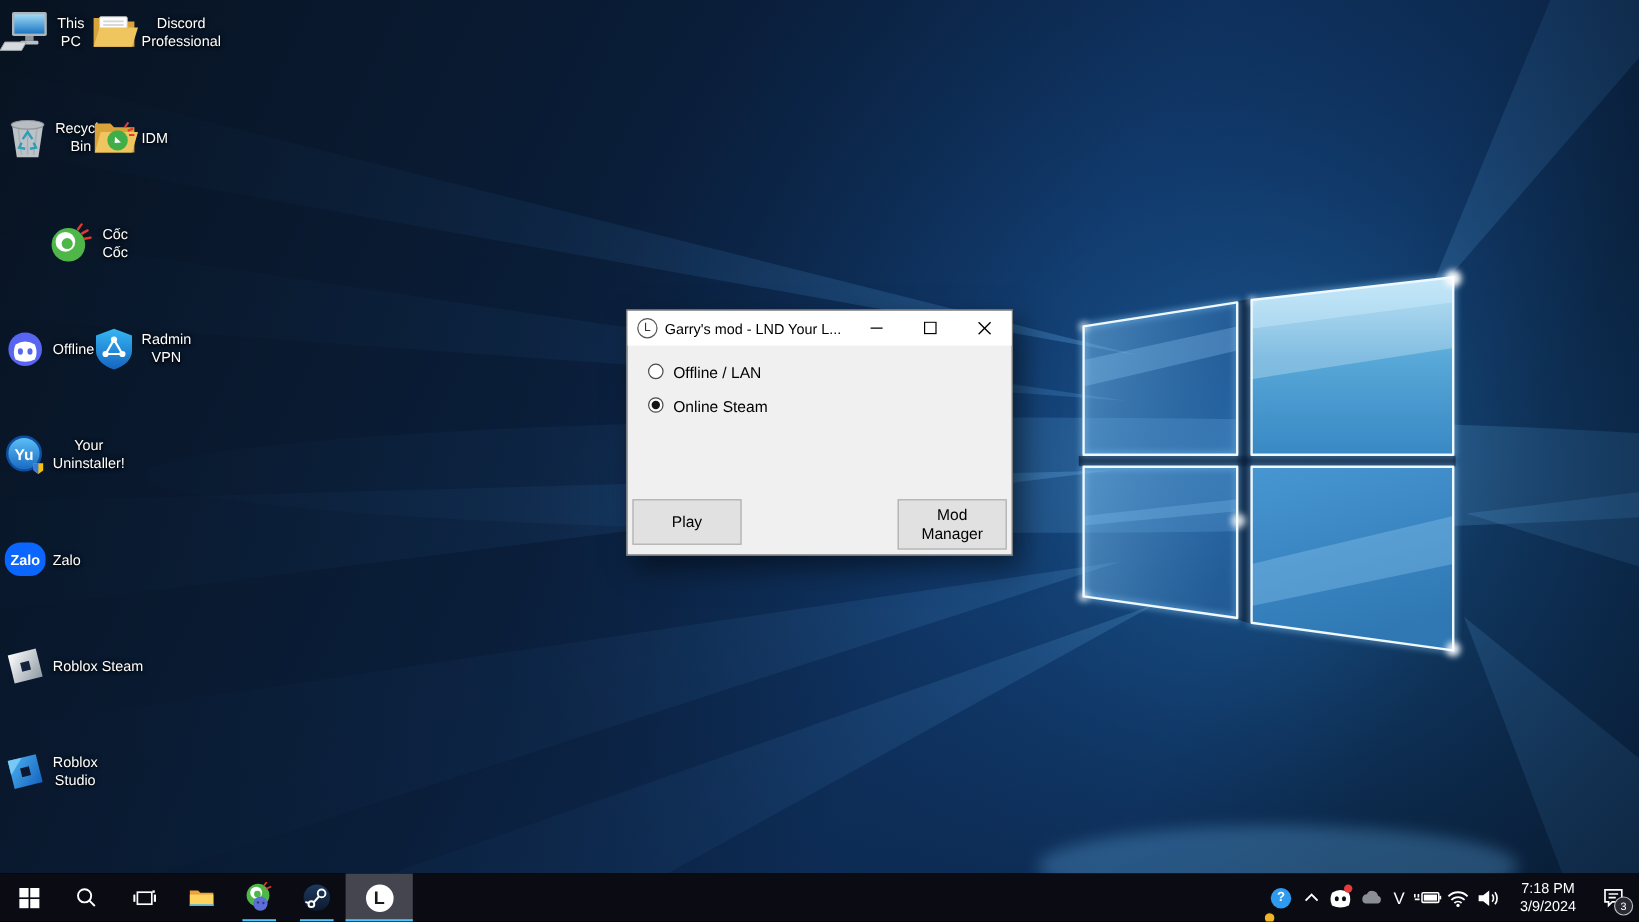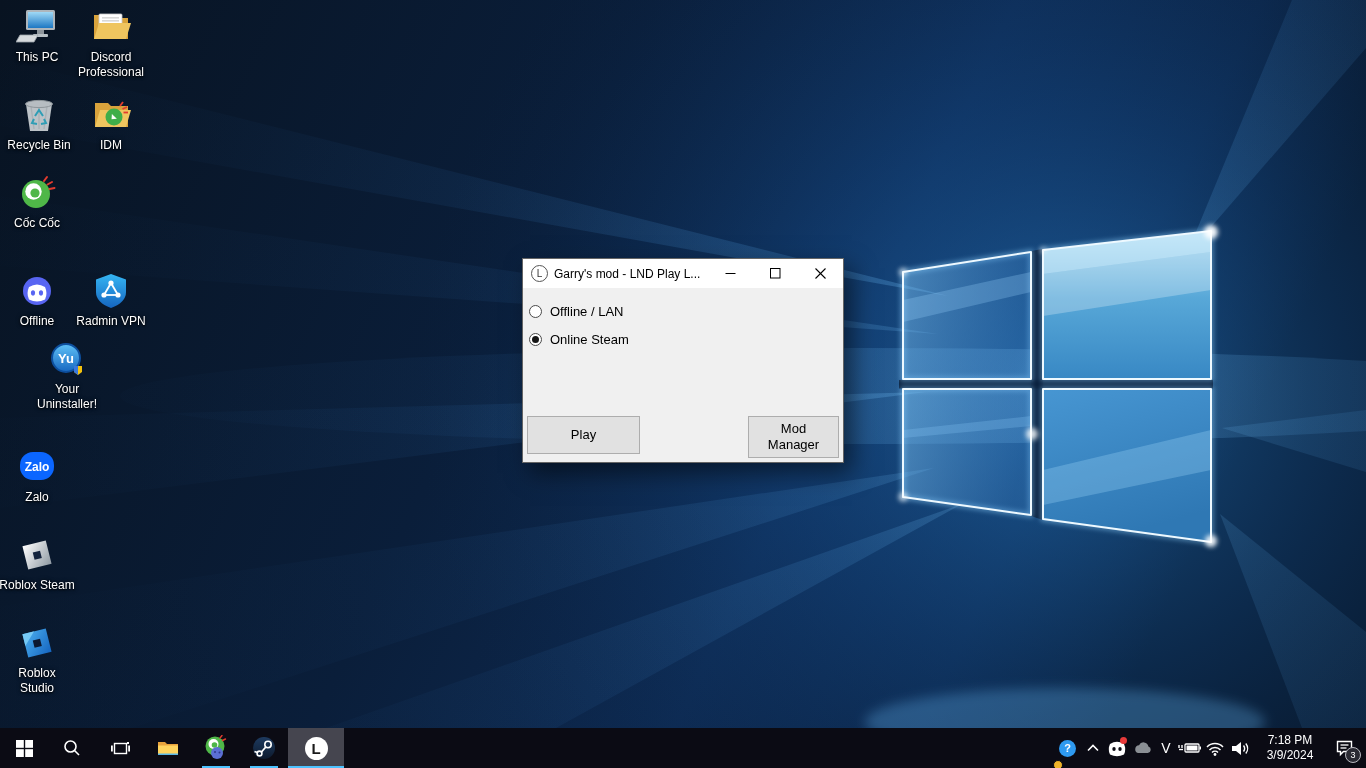--- a/index.html
+++ b/index.html
@@ -4,51 +4,51 @@
 <style>
   html,body{margin:0;padding:0;}
   body{width:1366px;height:768px;overflow:hidden;position:relative;
        font-family:"Liberation Sans",sans-serif;background:#000;}
 
   
   .desktop{position:absolute;left:0;top:0;width:1366px;height:728px;overflow:hidden;}
   .wallpaper{position:absolute;left:0;top:0;width:100%;height:100%;display:block;}
 
   
-  .dicon{position:absolute;width:74px;display:flex;flex-direction:column;align-items:center;gap:2px;cursor:default;}
+  .dicon{position:absolute;width:74px;display:flex;align-items:center;gap:2px;cursor:default;}
   .dicon .glyph{width:42px;height:42px;display:flex;align-items:center;justify-content:center;}
   .dicon .lbl{font-size:12px;color:#fff;text-align:center;line-height:15px;max-width:76px;
               text-shadow:0 1px 2px rgba(0,0,0,.95),0 0 4px rgba(0,0,0,.75);}
   .dicon .lbl.nowrap{white-space:nowrap;max-width:none;}
   .di0{left:0;top:6px;}   .di1{left:74px;top:6px;}
   .di2{left:2px;top:94px;}  .di3{left:74px;top:94px;}
-  .di4{left:0;top:172px;} .di5{left:74px;top:182px;}
+  .di4{left:0;top:182px;padding-left:37px;} .di5{left:74px;top:182px;}
   .di6{left:0;top:270px;} .di7{left:74px;top:270px;}
-  .di8{left:0;top:338px;padding-left:30px;} .di9{left:74px;top:358px;}
+  .di8{left:0;top:358px;} .di9{left:74px;top:358px;}
   .di10{left:0;top:446px;}
   .di11{left:0;top:534px;}
   .di12{left:0;top:622px;}
 
   
   .dialog{position:absolute;left:522px;top:258px;width:320px;height:203px;background:#f0f0f0;
           border:1px solid #656565;box-shadow:8px 10px 22px rgba(0,0,0,.5);}
   .titlebar{height:29px;background:#fff;display:flex;align-items:center;padding-left:8px;}
   .win-ico{width:15px;height:15px;border:1.5px solid #555;border-radius:50%;display:flex;align-items:center;
            justify-content:center;font-size:10px;color:#333;margin-right:6px;flex:0 0 auto;line-height:1;}
   .title{font-size:12px;color:#000;white-space:nowrap;}
   .cap-btns{margin-left:auto;display:flex;height:100%;}
   .cap-btn{width:45px;height:100%;display:flex;align-items:center;justify-content:center;}
-  .radio-row{position:absolute;left:6px;display:flex;align-items:center;gap:8px;height:16px;}
+  .radio-row{position:absolute;left:17px;display:flex;gap:8px;height:16px;}
   .radio-row .rlabel{font-size:13px;color:#000;}
   .radio{width:13px;height:13px;border:1px solid #4a4a4a;border-radius:50%;background:#fff;position:relative;box-sizing:border-box;flex:0 0 auto;}
   .radio.checked::after{content:'';position:absolute;left:2px;top:2px;right:2px;bottom:2px;border-radius:50%;background:#151515;}
   .r1{top:44px;} .r2{top:72px;}
   .btn{position:absolute;background:#e1e1e1;border:1px solid #adadad;font-size:13px;color:#000;
        display:flex;align-items:center;justify-content:center;text-align:center;line-height:16px;box-sizing:border-box;}
-  .btn-play{left:4px;top:157px;width:113px;height:38px;}
+  .btn-play{left:4px;top:157px;width:91px;height:38px;}
   .btn-mod{right:4px;top:157px;width:91px;height:42px;padding:0 14px;}
 
   
   .taskbar{position:absolute;left:0;bottom:0;width:1366px;height:40px;background:#0b0b14;
            display:flex;align-items:stretch;z-index:5;}
   .tb-btn{width:48px;display:flex;align-items:center;justify-content:center;position:relative;flex:0 0 auto;}
   .tb-btn.active{width:56px;background:#45454f;}
   .runline{position:absolute;bottom:0;left:10px;right:10px;height:2px;background:#4cc2ff;}
   .tb-btn.active .runline{left:0;right:0;}
   .l-circle{width:23px;height:23px;border-radius:50%;background:#fff;color:#1a1a1a;display:flex;
@@ -349,21 +349,21 @@
           <rect x="17.5" y="17.5" width="7.5" height="7.5" fill="#0c1830"></rect>
         </g>
       </svg>
     </span>
     <span class="lbl">Roblox Studio</span>
   </div>
 
   <div class="dialog">
     <div class="titlebar">
       <span class="win-ico">L</span>
-      <span class="title">Garry's mod - LND Play L...</span>
+      <span class="title">Garry's mod - LND Your L...</span>
       <div class="cap-btns">
         <div class="cap-btn">
           <svg width="11" height="11">
               <line x1="0.5" y1="5.5" x2="10.5" y2="5.5" stroke="#000" stroke-width="1"></line>
             </svg>
         </div>
         <div class="cap-btn">
           <svg width="11" height="11">
               <rect x="0.5" y="0.5" width="9.5" height="9.5" fill="none" stroke="#000" stroke-width="1"></rect>
             </svg>

